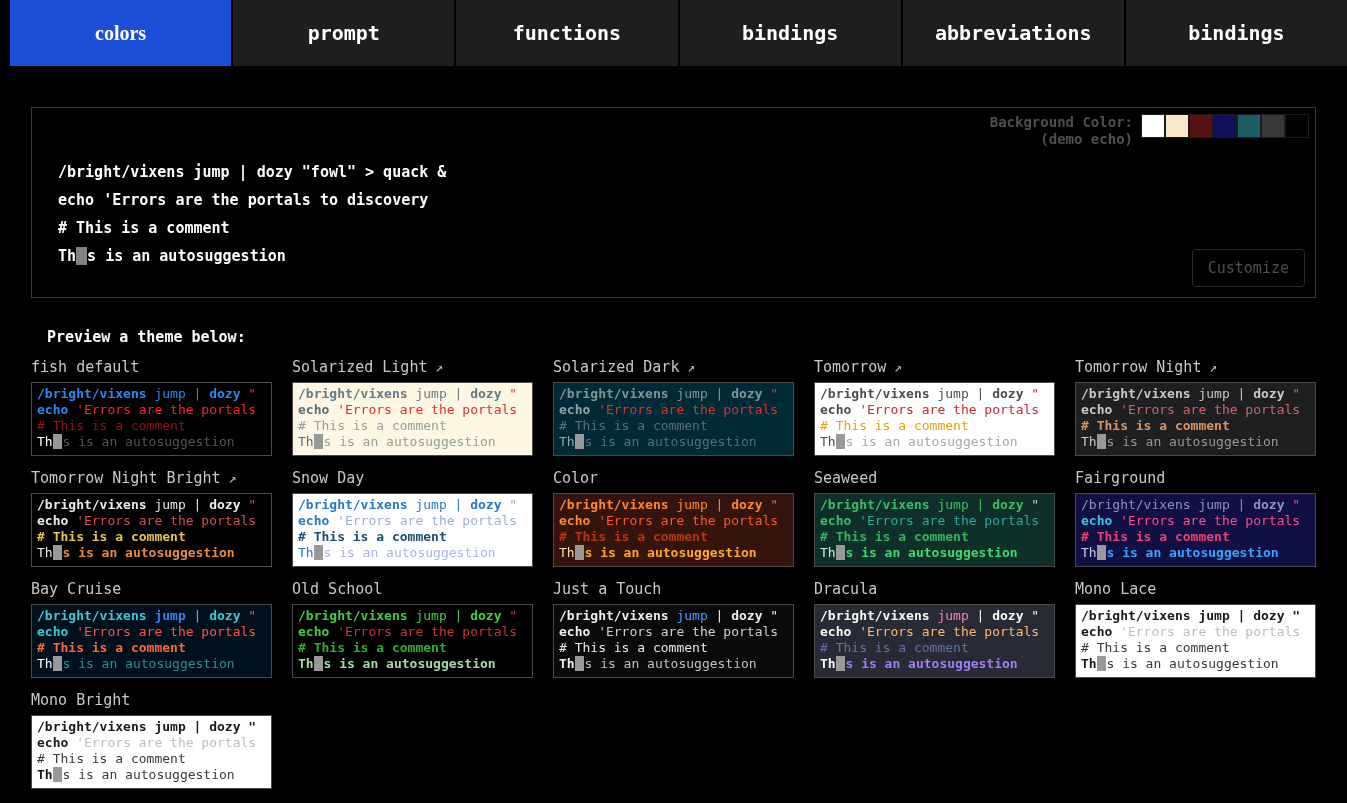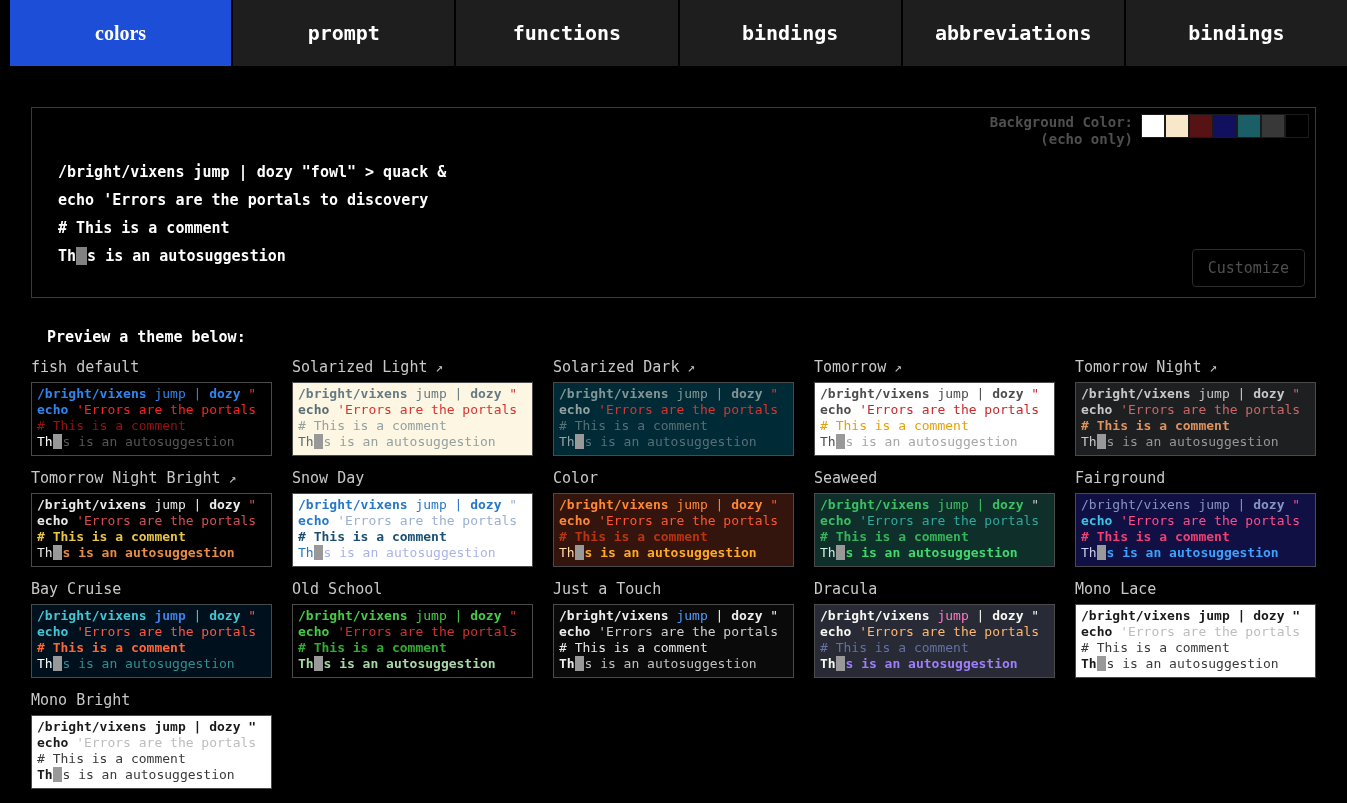--- a/index.html
+++ b/index.html
@@ -59,21 +59,21 @@
     <div class="tab">functions</div>
     <div class="tab">bindings</div>
     <div class="tab">abbreviations</div>
     <div class="tab">bindings</div>
   </div>
 
 <div class="terminal">
   <div class="bg-picker">
     <div class="bg-label">
       <div>Background Color:</div>
-      <div>(echo only)</div>
+      <div>(demo echo)</div>
     </div>
     <div class="swatch-row">
         <div class="swatch" style="background: rgb(255, 255, 255);"></div>
         <div class="swatch" style="background: rgb(248, 231, 201);"></div>
         <div class="swatch" style="background: rgb(87, 19, 19);"></div>
         <div class="swatch" style="background: rgb(16, 16, 94);"></div>
         <div class="swatch" style="background: rgb(26, 94, 102);"></div>
         <div class="swatch" style="background: rgb(56, 56, 56);"></div>
         <div class="swatch" style="background: rgb(0, 0, 0);"></div>
       </div>

